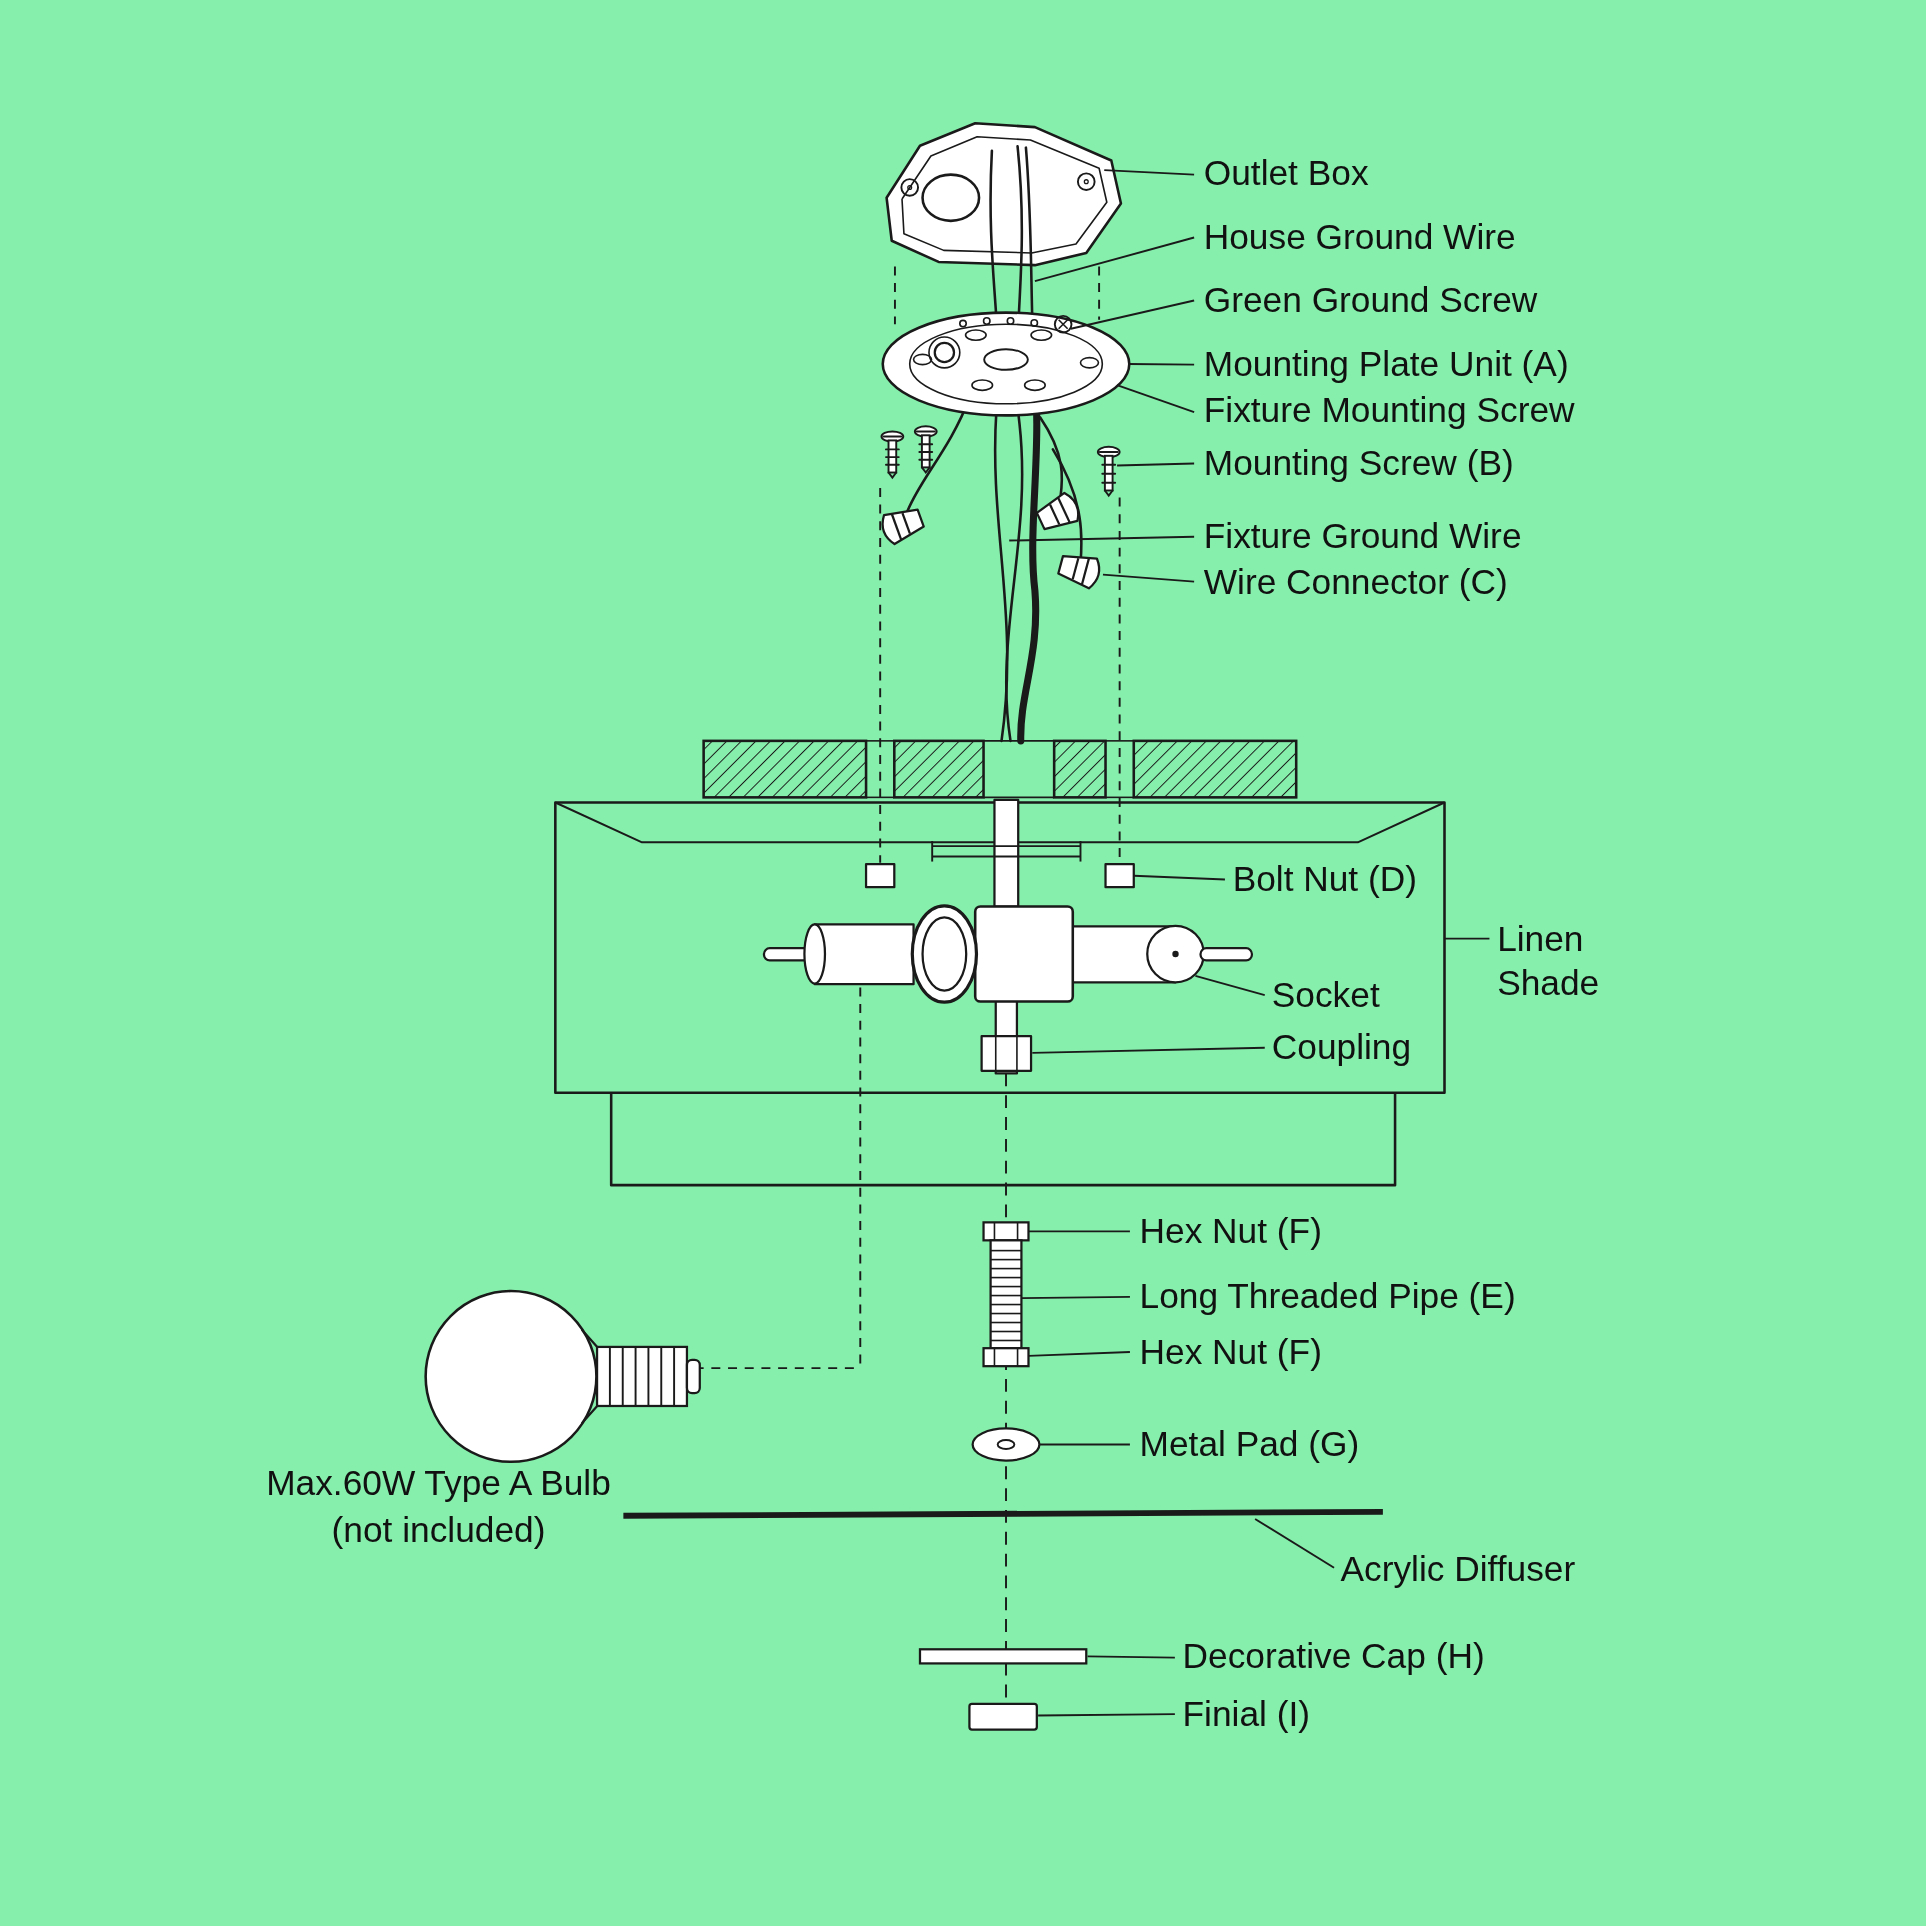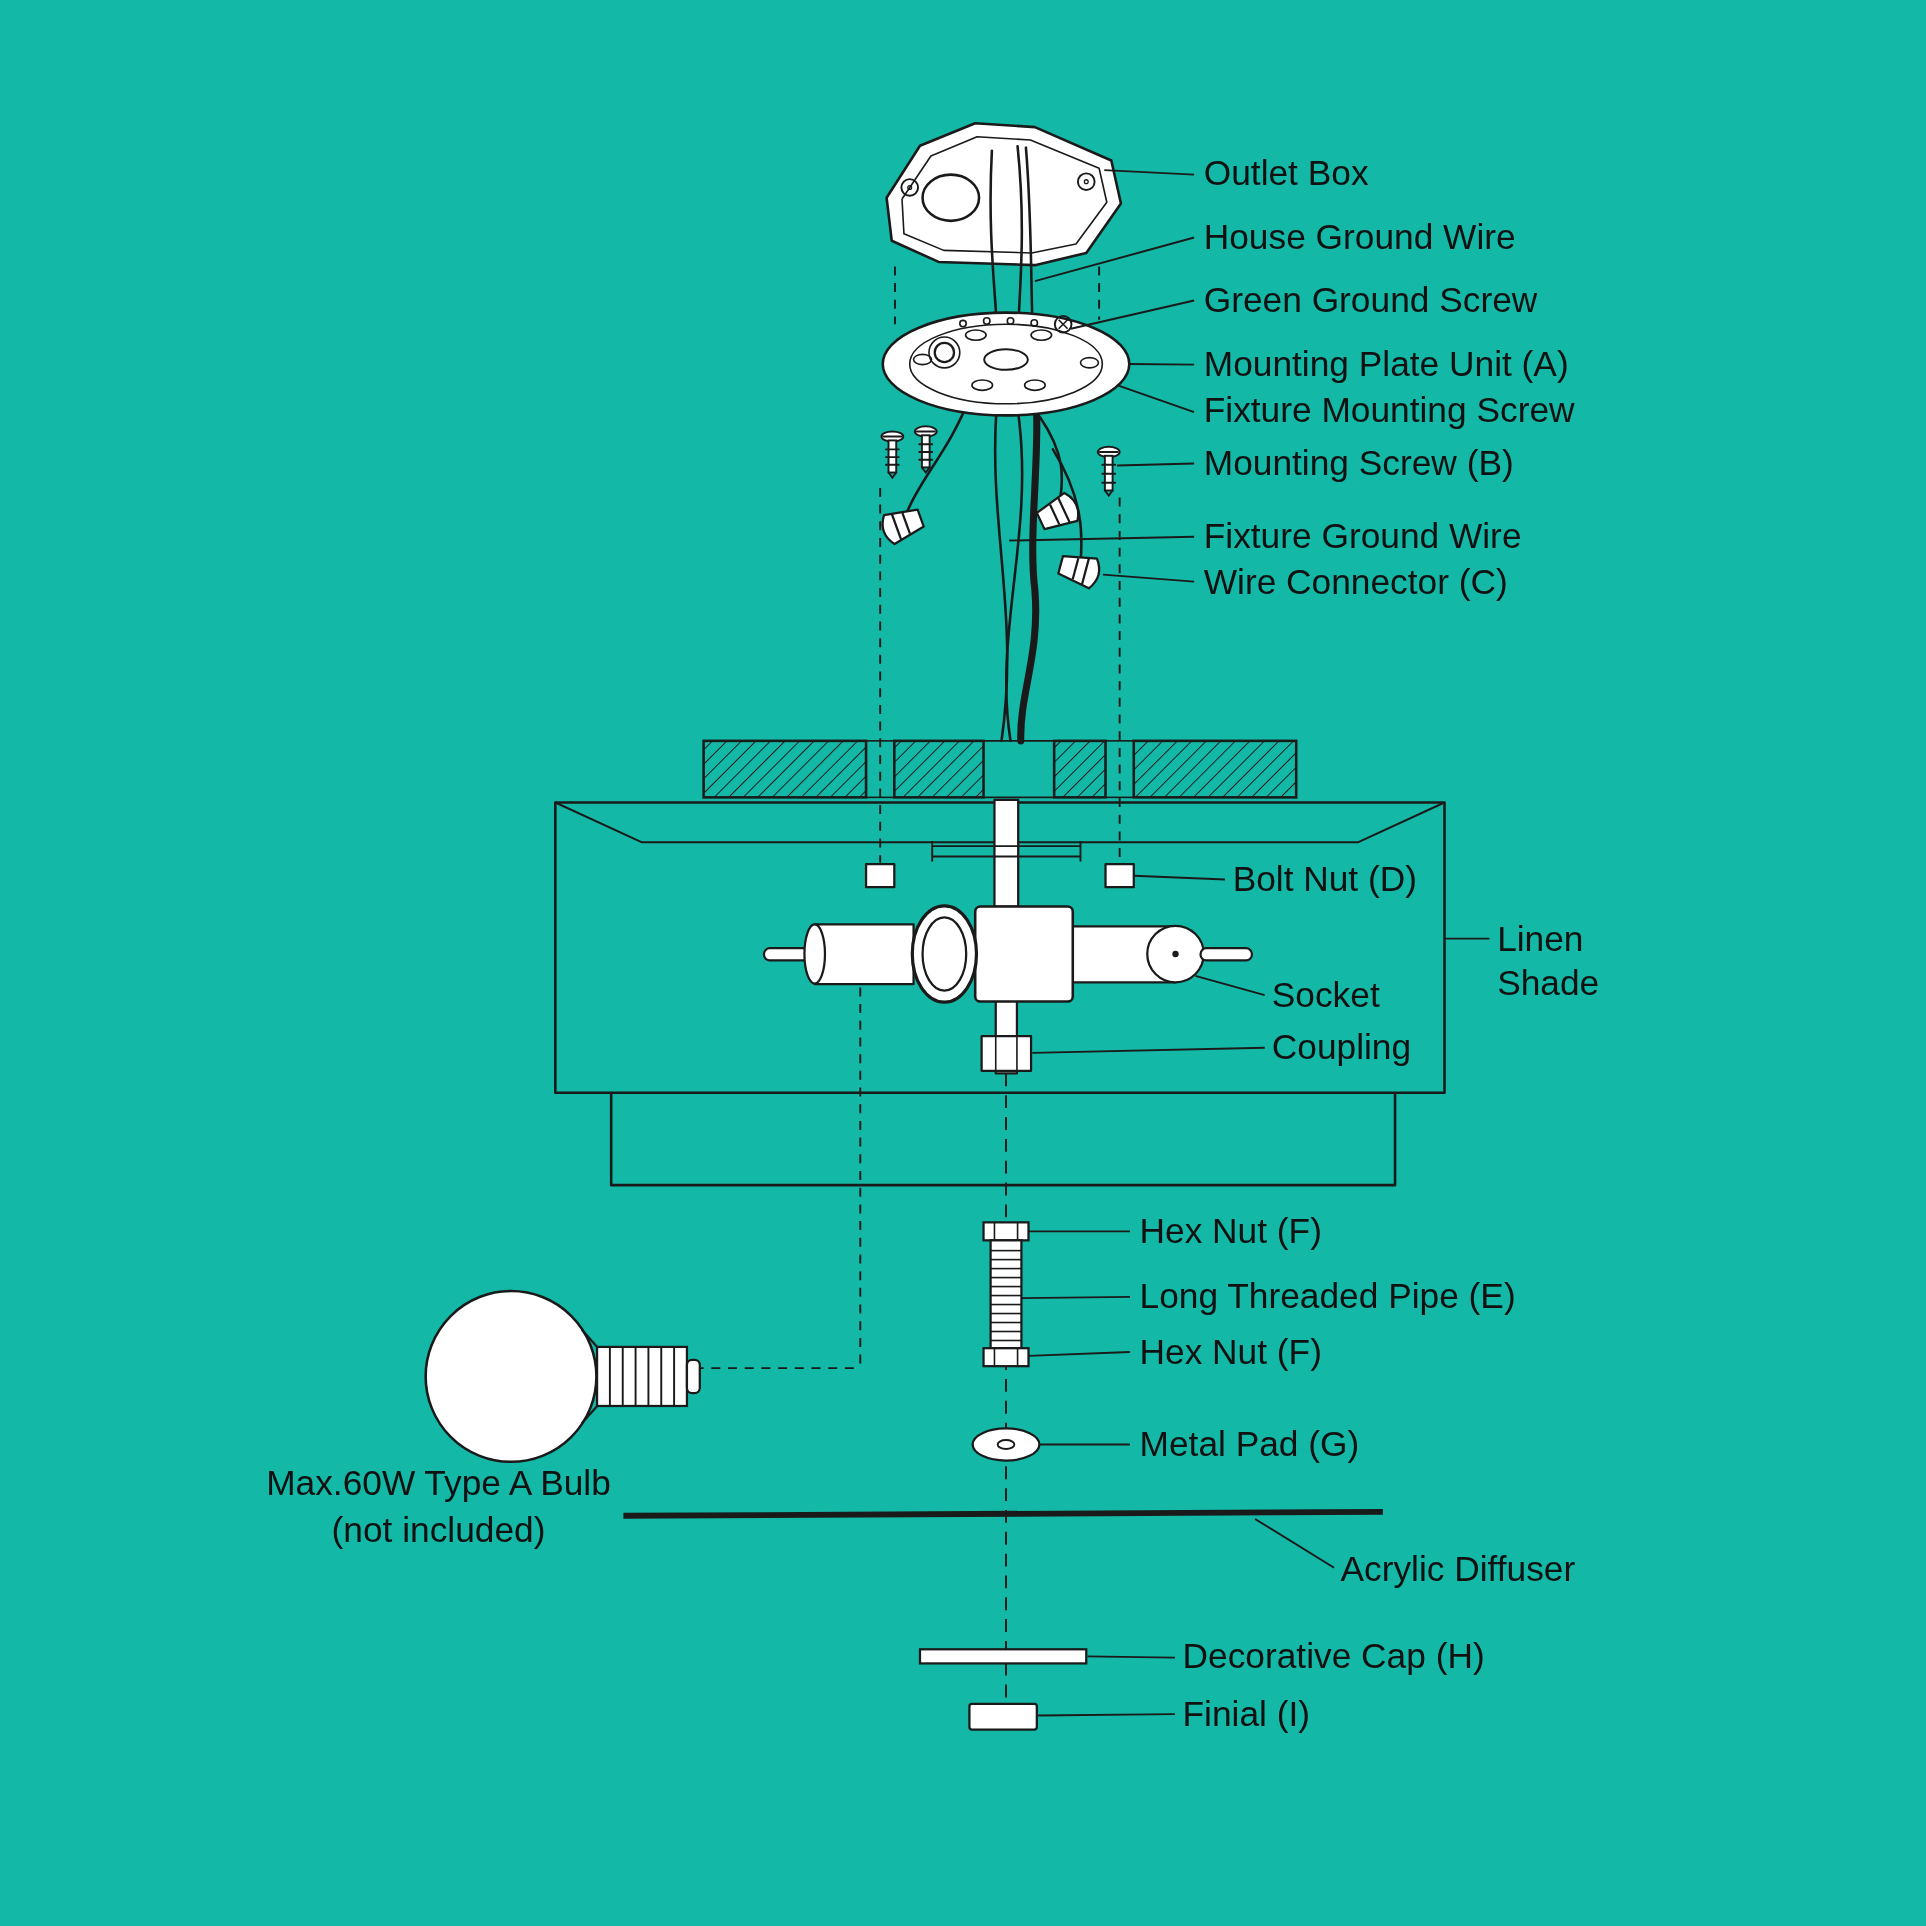--- a/index.html
+++ b/index.html
@@ -1,16 +1,16 @@
 <!DOCTYPE html>
 <html style="font-size:10.3px"><head>
 <meta charset="utf-8">
 <style>
   html,body{margin:0;padding:0;background:#ffffff;}
-  .canvas{position:relative;width:1926px;height:1926px;background:#14b8a6;overflow:hidden;}
+  .canvas{position:relative;width:1926px;height:1926px;background:#86efac;overflow:hidden;}
   svg{display:block;}
   .lbl{font-family:"Liberation Sans","DejaVu Sans",sans-serif;font-size:55px;fill:#111111;stroke:none;}
   .ln{stroke:#1a1a1a;fill:none;}
 </style>
 </head>
 <body>
 
 <div class="canvas">
 <svg width="1926" height="1926" viewBox="0 0 3000 3000" xmlns="http://www.w3.org/2000/svg">
   <defs>

